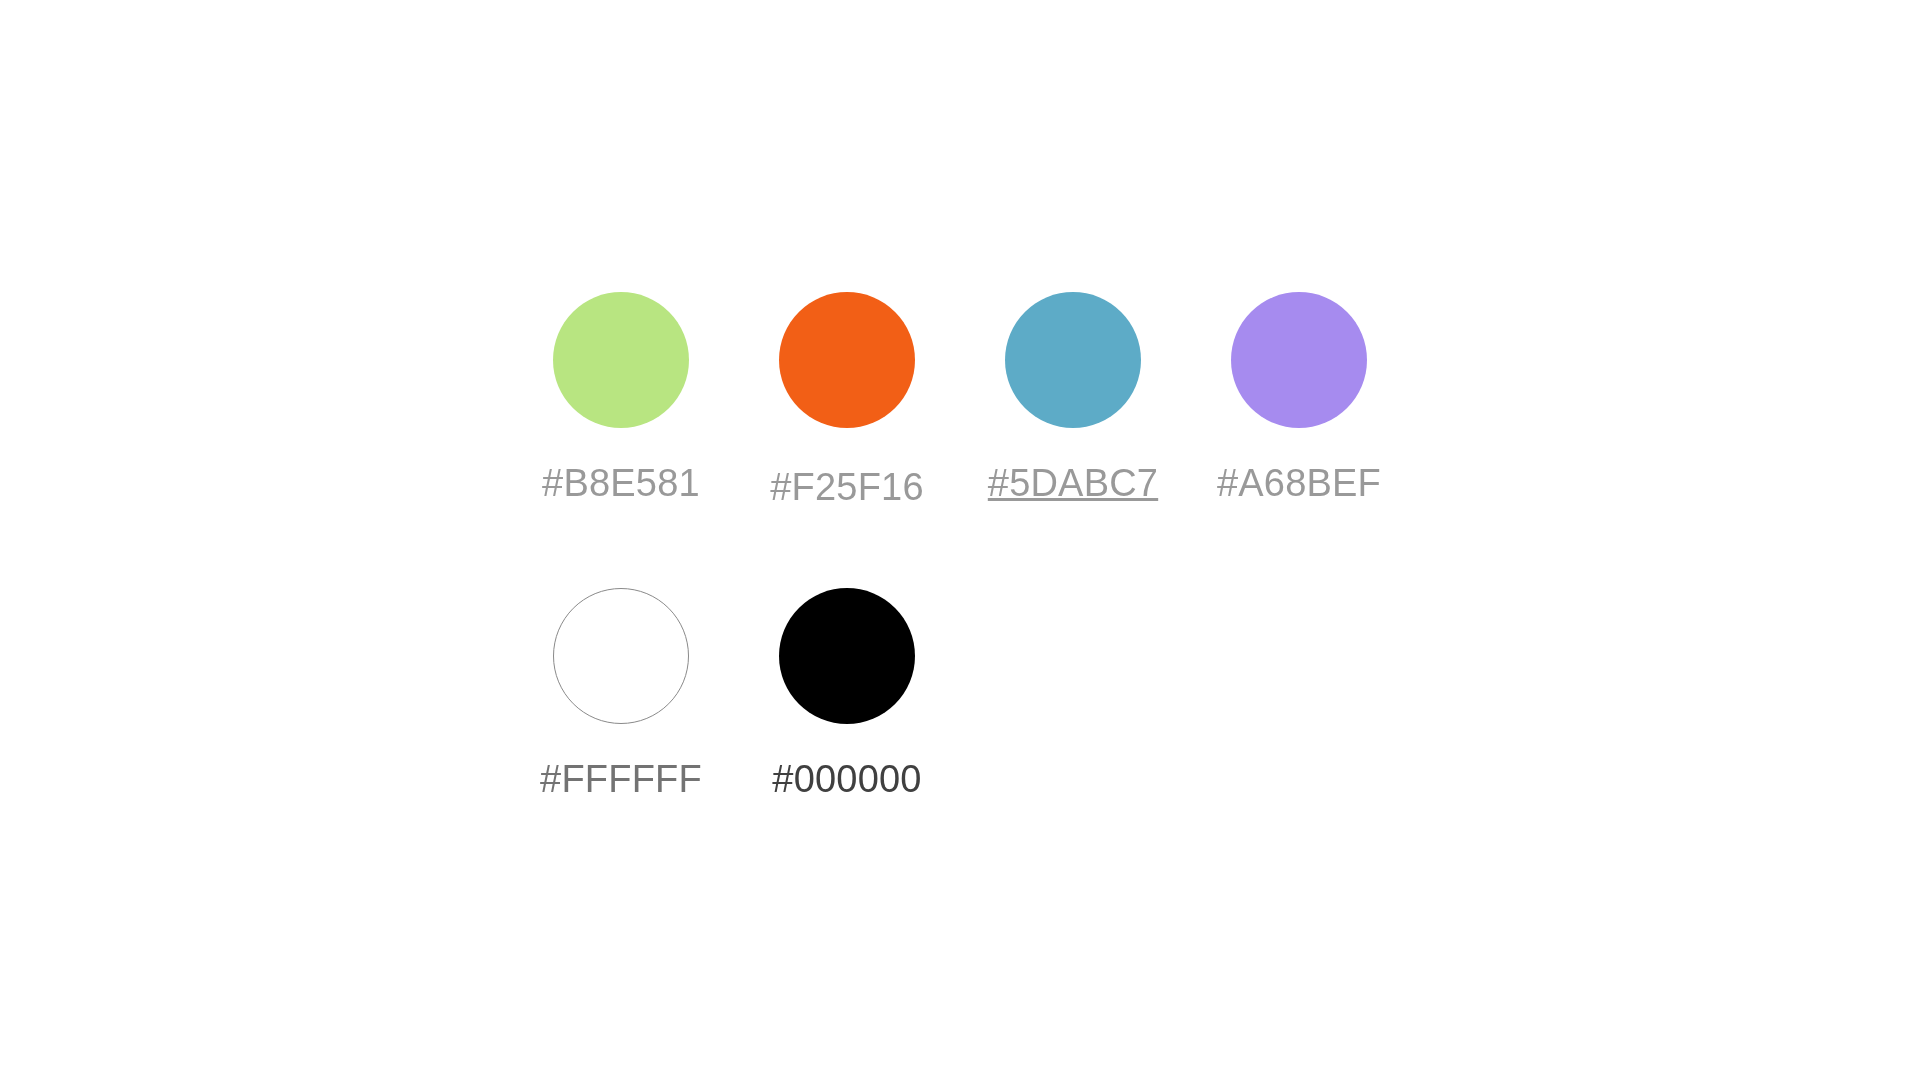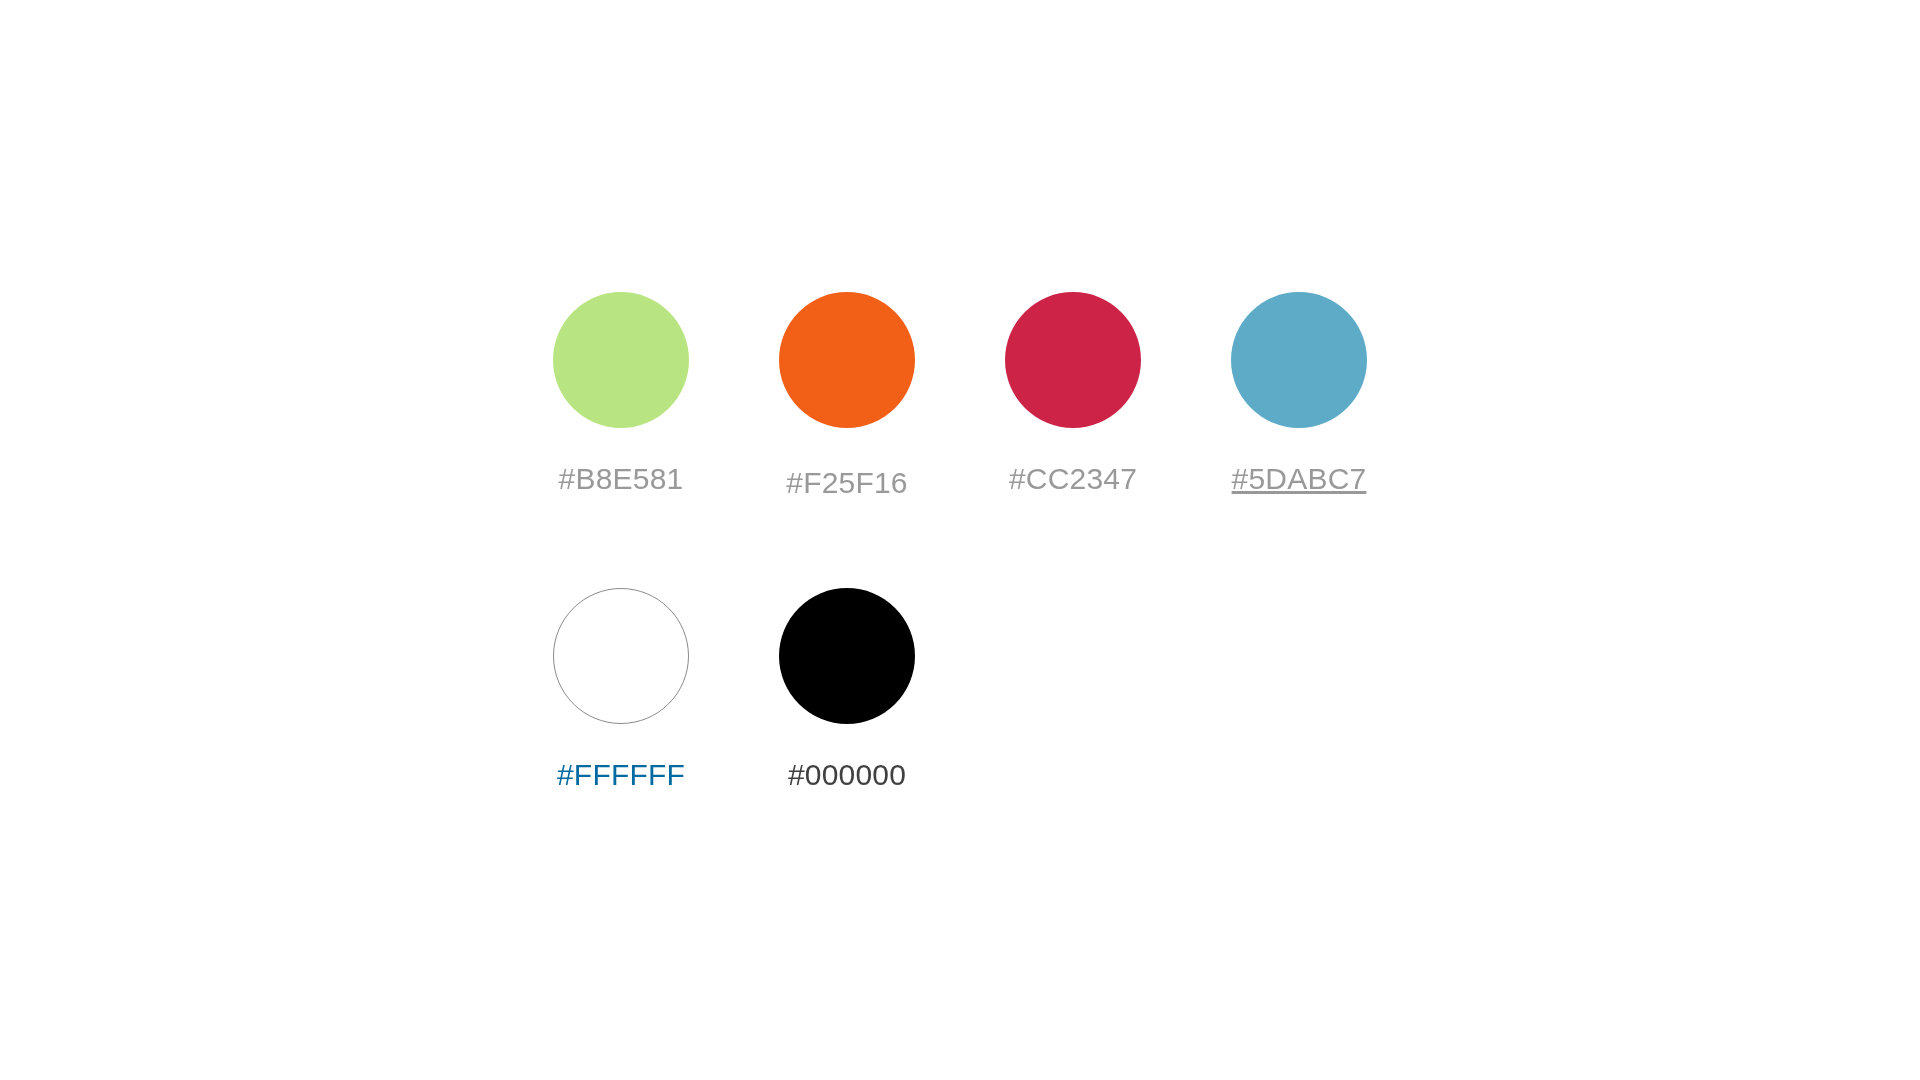--- a/index.html
+++ b/index.html
@@ -49,21 +49,21 @@
     box-sizing: border-box;
     flex: none;
   }
 
   .swatch-disc.has-outline {
     border: 1px solid #8a8a8a;
   }
 
   .swatch-label {
     margin-top: 36px;
-    font-size: 30px;
+    font-size: 38px;
     line-height: 1;
     letter-spacing: 0.2px;
     color: #999999;
     white-space: nowrap;
     text-align: center;
     font-family: "Liberation Sans", sans-serif;
   }
 </style>
 </head>
 <body>
@@ -72,29 +72,29 @@
   <div id="swatch-grid">
       <div class="swatch-cell">
         <div class="swatch-disc" style="background-color: rgb(184, 229, 129);"></div>
         <div class="swatch-label" style="color: rgb(153, 153, 153);">#B8E581</div>
       </div>
       <div class="swatch-cell">
         <div class="swatch-disc" style="background-color: rgb(242, 95, 22);"></div>
         <div class="swatch-label" style="color: rgb(153, 153, 153); margin-top: 40px;">#F25F16</div>
       </div>
       <div class="swatch-cell">
-        <div class="swatch-disc" style="background-color: rgb(204, 35, 71);"></div>
-        <div class="swatch-label" style="color: rgb(153, 153, 153);">#CC2347</div>
-      </div>
-      <div class="swatch-cell">
         <div class="swatch-disc" style="background-color: rgb(93, 171, 199);"></div>
         <div class="swatch-label" style="color: rgb(153, 153, 153); text-decoration: underline;">#5DABC7</div>
       </div>
       <div class="swatch-cell">
+        <div class="swatch-disc" style="background-color: rgb(166, 139, 239);"></div>
+        <div class="swatch-label" style="color: rgb(153, 153, 153);">#A68BEF</div>
+      </div>
+      <div class="swatch-cell">
         <div class="swatch-disc has-outline" style="background-color: rgb(255, 255, 255); border-color: rgb(138, 138, 138);"></div>
-        <div class="swatch-label" style="color: #0369a1;">#FFFFFF</div>
+        <div class="swatch-label" style="color: #737373;">#FFFFFF</div>
       </div>
       <div class="swatch-cell">
         <div class="swatch-disc" style="background-color: rgb(0, 0, 0);"></div>
         <div class="swatch-label" style="color: #404040;">#000000</div>
       </div>
     </div>
 </div>
 
 </body></html>

